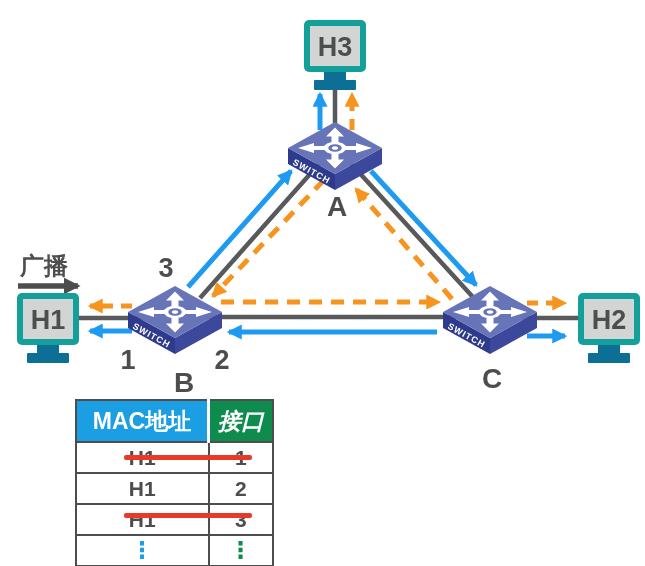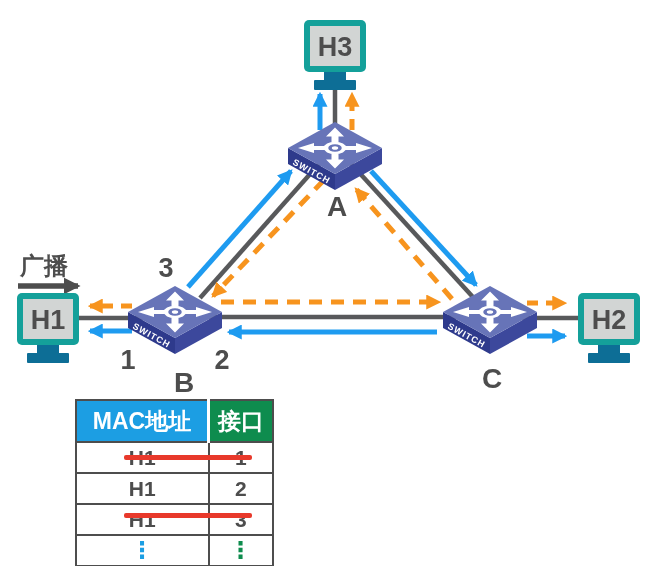--- a/index.html
+++ b/index.html
@@ -26,21 +26,21 @@
   .host-frame{fill:var(--host_border);}
   .host-screen{fill:var(--host_screen);}
   .host-stand{fill:var(--host_stand);}
 
   
   .mac-table-wrap{position:absolute;left:75px;top:399px;width:198px;}
   .mac-table-wrap table{border-collapse:collapse;width:100%;table-layout:fixed;}
   .mac-table-wrap th,.mac-table-wrap td{border:2px solid var(--table_border);text-align:center;padding:0;}
   .mac-table-wrap th{height:40px;font-size:23px;font-weight:bold;color:#ffffff;}
   .th-mac{background:var(--header_blue);width:130px;}
-  .th-port{background:var(--header_green);width:62px;border-left:3px solid #ffffff !important;}
+  .th-port{background:var(--header_green);width:62px;border-left:3px solid #ffffff !important;font-style:italic;}
   .mac-table-wrap td{height:29px;font-size:21px;font-weight:bold;color:var(--text_dark);background:#fff;}
   td.dots-mac{color:var(--header_blue);font-size:23px;line-height:0.8;}
   td.dots-port{color:var(--header_green);font-size:23px;line-height:0.8;}
   .strike{position:absolute;left:49px;width:128px;height:5px;background:var(--strike_red);border-radius:2px;}
   .strike.r1{top:56px;}
   .strike.r3{top:114px;}
 </style>
 </head>
 <body>
 

